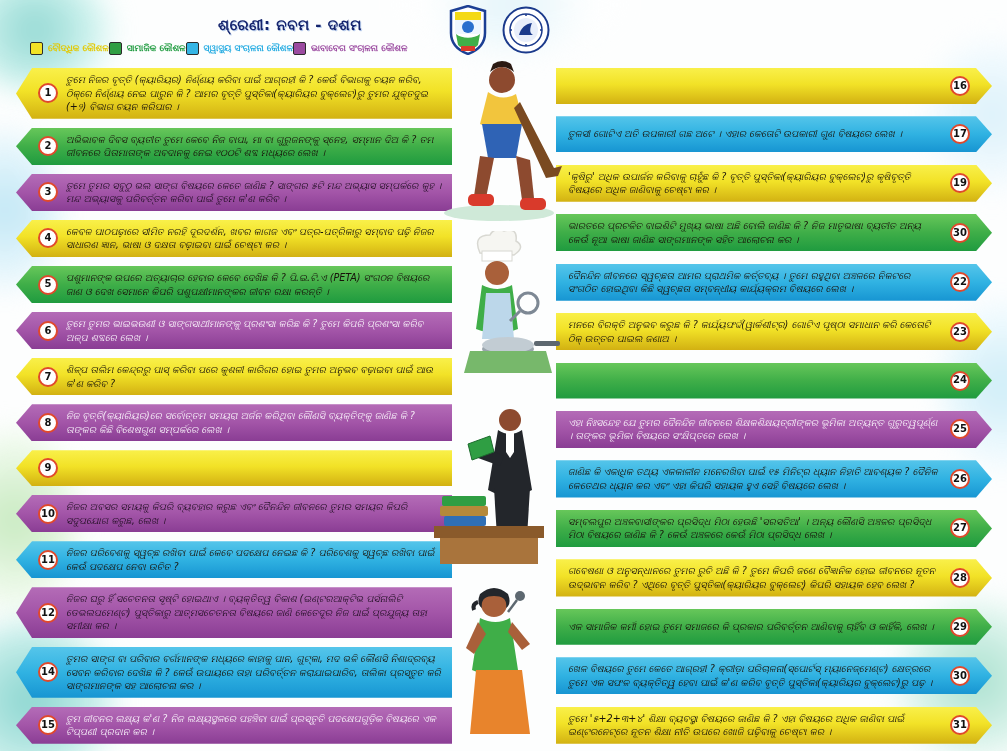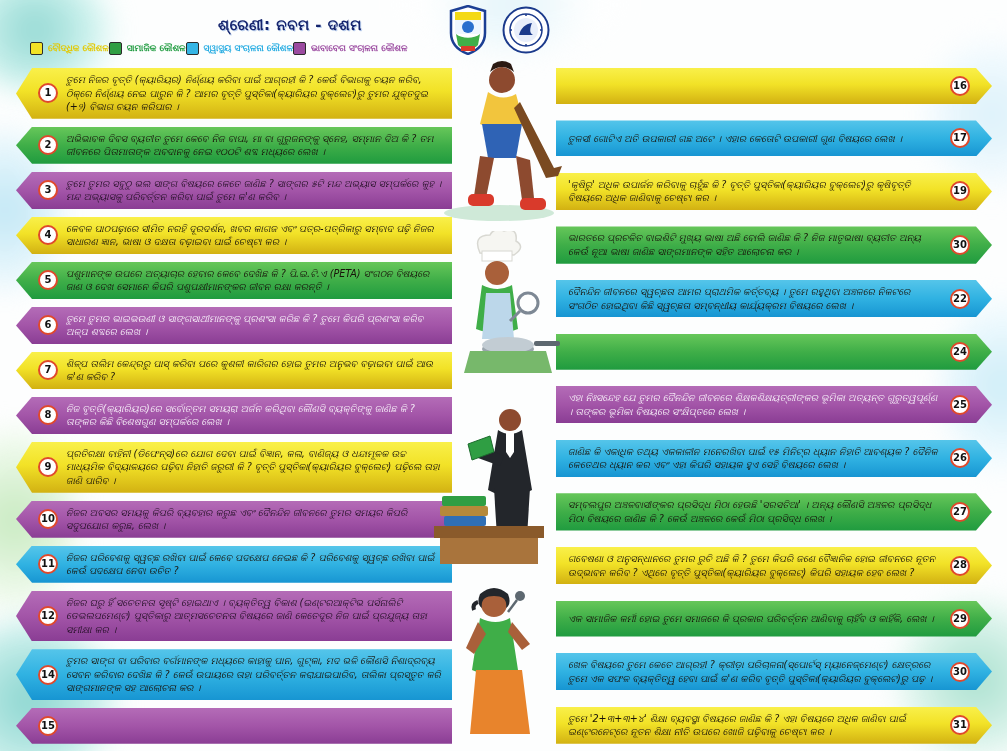--- a/index.html
+++ b/index.html
@@ -158,21 +158,20 @@
     <p>ଶିଳ୍ପ ତାଲିମ କେନ୍ଦ୍ରରୁ ପାସ୍ କରିବା ପରେ କୁଶଳୀ କାରିଗର ହୋଇ ତୁମର ଅନୁଭବ ବଢ଼ାଇବା ପାଇଁ ଆଉ କ'ଣ କରିବ ?</p>
   </div>
 
   <div class="band left c-purple" style="color: rgb(246, 238, 248);">
     <span class="num">8</span>
     <p>ନିଜ ବୃତ୍ତି(କ୍ୟାରିୟର)ରେ ସର୍ବୋତ୍ତମ ସମୟରା ଅର୍ଜନ କରିଥିବା କୌଣସି ବ୍ୟକ୍ତିଙ୍କୁ ଜାଣିଛ କି ? ତାଙ୍କର କିଛି ବିଶେଷଗୁଣ ସମ୍ପର୍କରେ ଲେଖ ।</p>
   </div>
 
   <div class="band left c-yellow">
     <span class="num">9</span>
-    <p>ପ୍ରତିରକ୍ଷା ବାହିନୀ (ଡିଫେନ୍ସ)ରେ ଯୋଗ ଦେବା ପାଇଁ ବିଜ୍ଞାନ, କଳା, ବାଣିଜ୍ୟ ଓ ଧନ୍ଦାମୂଳକ ଉଚ୍ଚ ମାଧ୍ୟମିକ ବିଦ୍ୟାଳୟରେ ପଢ଼ିବା ନିହାତି ଜରୁରୀ କି ? ବୃତ୍ତି ପୁସ୍ତିକା(କ୍ୟାରିୟର ବୁକ୍‌ଲେଟ୍) ପଢ଼ିଲେ ତାହା ଜାଣି ପାରିବ ।</p>
   </div>
 
   <div class="band left c-purple" style="color: rgb(36, 16, 38);">
     <span class="num">10</span>
     <p>ନିଜର ଅବସର ସମୟକୁ କିପରି ବ୍ୟବହାର କରୁଛ ଏବଂ ଦୈନନ୍ଦିନ ଜୀବନରେ ତୁମର ସମୟର କିପରି ସଦୁପଯୋଗ କରୁଛ, ଲେଖ ।</p>
   </div>
 
   <div class="band left c-blue">
     <span class="num">11</span>
     <p>ନିଜର ପରିବେଶକୁ ସ୍ୱଚ୍ଛ ରଖିବା ପାଇଁ କେବେ ପଦକ୍ଷେପ ନେଇଛ କି ? ପରିବେଶକୁ ସ୍ୱଚ୍ଛ ରଖିବା ପାଇଁ କେଉଁ ପଦକ୍ଷେପ ନେବା ଉଚିତ ?</p>
@@ -184,20 +183,21 @@
   </div>
 
 
   <div class="band left c-blue">
     <span class="num">14</span>
     <p>ତୁମର ସାଙ୍ଗ ବା ପରିବାର ବର୍ଗମାନଙ୍କ ମଧ୍ୟରେ କାହାକୁ ପାନ, ଗୁଟ୍‌କା, ମଦ ଭଳି କୌଣସି ନିଶାଦ୍ରବ୍ୟ ସେବନ କରିବାର ଦେଖିଛ କି ? କେଉଁ ଉପାୟରେ ତାହା ପରିବର୍ତ୍ତନ କରାଯାଇପାରିବ, ତାଲିକା ପ୍ରସ୍ତୁତ କରି ସାଙ୍ଗମାନଙ୍କ ସହ ଆଲୋଚନା କର ।</p>
   </div>
 
   <div class="band left c-purple" style="color: rgb(246, 238, 248);">
     <span class="num">15</span>
+    <p>ତୁମ ଜୀବନର ଲକ୍ଷ୍ୟ କ'ଣ ? ନିଜ ଲକ୍ଷ୍ୟସ୍ଥଳରେ ପହଞ୍ଚିବା ପାଇଁ ପ୍ରସ୍ତୁତି ପଦକ୍ଷେପଗୁଡ଼ିକ ବିଷୟରେ ଏକ ଟିପ୍ପଣୀ ପ୍ରଦାନ କର ।</p>
   </div>
 </div>
 <div class="col col-right">
   <div class="band right c-yellow">
     <span class="num">16</span>
   </div>
 
   <div class="band right c-blue">
     <span class="num">17</span>
     <p>ତୁଳସୀ ଗୋଟିଏ ଅତି ଉପକାରୀ ଗଛ ଅଟେ । ଏହାର କେତୋଟି ଉପକାରୀ ଗୁଣ ବିଷୟରେ ଲେଖ ।</p>
@@ -213,20 +213,24 @@
     <span class="num">30</span>
     <p>ଭାରତରେ ପ୍ରଚଳିତ ବାଇଶିଟି ମୁଖ୍ୟ ଭାଷା ଅଛି ବୋଲି ଜାଣିଛ କି ? ନିଜ ମାତୃଭାଷା ବ୍ୟତୀତ ଅନ୍ୟ କେଉଁ ନୂଆ ଭାଷା ଜାଣିଛ ସାଙ୍ଗମାନଙ୍କ ସହିତ ଆଲୋଚନା କର ।</p>
   </div>
 
 
   <div class="band right c-blue">
     <span class="num">22</span>
     <p>ଦୈନନ୍ଦିନ ଜୀବନରେ ସ୍ୱଚ୍ଛତା ଆମର ପ୍ରାଥମିକ କର୍ତ୍ତବ୍ୟ । ତୁମେ ରହୁଥିବା ଅଞ୍ଚଳରେ ନିକଟରେ ସଂଗଠିତ ହୋଇଥିବା କିଛି ସ୍ୱଚ୍ଛତା ସମ୍ବନ୍ଧୀୟ କାର୍ଯ୍ୟକ୍ରମ ବିଷୟରେ ଲେଖ ।</p>
   </div>
 
+  <div class="band right c-yellow">
+    <span class="num">23</span>
+    <p>ମନରେ ବିରକ୍ତି ଅନୁଭବ କରୁଛ କି ? କାର୍ଯ୍ୟଫର୍ଦ୍ଦ(ୱାର୍କଶୀଟ୍‌ର) ଗୋଟିଏ ପୃଷ୍ଠା ସମାଧାନ କରି କେତୋଟି ଠିକ୍ ଉତ୍ତର ପାଇଲ ଜଣାଅ ।</p>
+  </div>
 
   <div class="band right c-green">
     <span class="num">24</span>
   </div>
 
   <div class="band right c-purple" style="color: rgb(246, 238, 248); align-items: flex-end;">
     <span class="num">25</span>
     <p>ଏହା ନିଃସନ୍ଦେହ ଯେ ତୁମର ଦୈନନ୍ଦିନ ଜୀବନରେ ଶିକ୍ଷକଶିକ୍ଷୟତ୍ରୀଙ୍କର ଭୂମିକା ଅତ୍ୟନ୍ତ ଗୁରୁତ୍ୱପୂର୍ଣ୍ଣ । ତାଙ୍କର ଭୂମିକା ବିଷୟରେ ସଂକ୍ଷିପ୍ତରେ ଲେଖ ।</p>
   </div>
 
@@ -250,21 +254,21 @@
     <p>ଏକ ସାମାଜିକ କର୍ମୀ ହୋଇ ତୁମେ ସମାଜରେ କି ପ୍ରକାର ପରିବର୍ତ୍ତନ ଆଣିବାକୁ ଚାହିଁବ ଓ କାହିଁକି, ଲେଖ ।</p>
   </div>
 
   <div class="band right c-blue">
     <span class="num">30</span>
     <p>ଖେଳ ବିଷୟରେ ତୁମେ କେତେ ଆଗ୍ରହୀ ? କ୍ରୀଡ଼ା ପରିଚାଳନା(ସ୍ପୋର୍ଟସ୍ ମ୍ୟାନେଜ୍‌ମେଣ୍ଟ) କ୍ଷେତ୍ରରେ ତୁମେ ଏକ ସଫଳ ବ୍ୟକ୍ତିତ୍ୱ ହେବା ପାଇଁ କ'ଣ କରିବ ବୃତ୍ତି ପୁସ୍ତିକା(କ୍ୟାରିୟର ବୁକ୍‌ଲେଟ)ରୁ ପଢ଼ ।</p>
   </div>
 
   <div class="band right c-yellow">
     <span class="num">31</span>
-    <p>ତୁମେ '2+୩+୩+୪' ଶିକ୍ଷା ବ୍ୟବସ୍ଥା ବିଷୟରେ ଜାଣିଛ କି ? ଏହା ବିଷୟରେ ଅଧିକ ଜାଣିବା ପାଇଁ ଇଣ୍ଟରନେଟ୍‌ରେ ନୂତନ ଶିକ୍ଷା ନୀତି ଉପରେ ଖୋଜି ପଢ଼ିବାକୁ ଚେଷ୍ଟା କର ।</p>
+    <p>ତୁମେ '୫+2+୩+୪' ଶିକ୍ଷା ବ୍ୟବସ୍ଥା ବିଷୟରେ ଜାଣିଛ କି ? ଏହା ବିଷୟରେ ଅଧିକ ଜାଣିବା ପାଇଁ ଇଣ୍ଟରନେଟ୍‌ରେ ନୂତନ ଶିକ୍ଷା ନୀତି ଉପରେ ଖୋଜି ପଢ଼ିବାକୁ ଚେଷ୍ଟା କର ।</p>
   </div>
 </div>
 
 <div class="art">
   <span>
     <svg width="150" height="165" viewBox="0 0 150 165">
       <ellipse cx="75" cy="155" rx="55" ry="8" fill="#cfe9d8"></ellipse>
       <circle cx="78" cy="22" r="13" fill="#8d4a2f"></circle>
       <path d="M66 14 q12 -10 24 0 l-3 -8 q-9 -6 -18 0 Z" fill="#2b1a12"></path>
       <path d="M64 34 q14 10 28 2 l8 30 q-24 10 -44 0 Z" fill="#f2c53d"></path>

